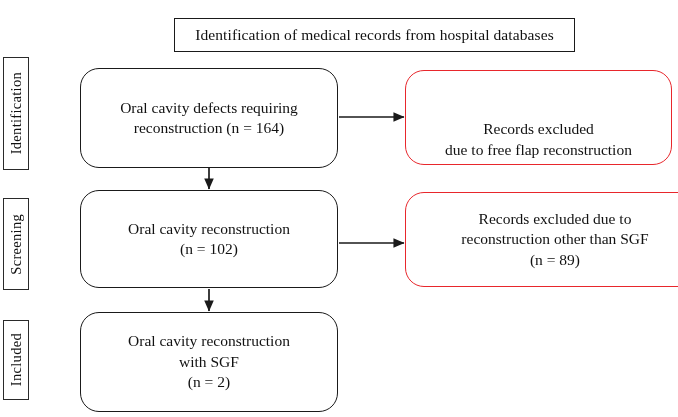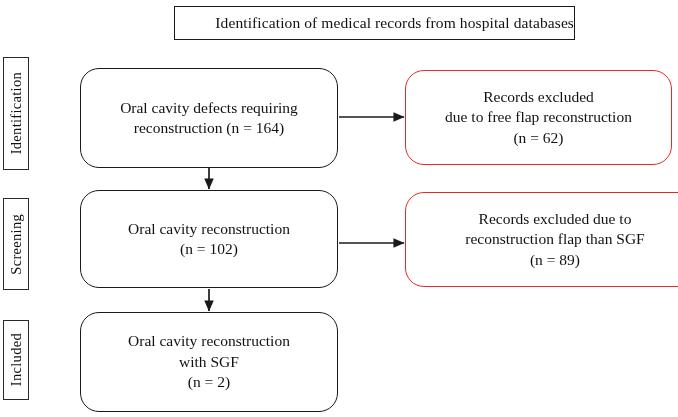--- a/index.html
+++ b/index.html
@@ -21,29 +21,29 @@
     left: 0;
     top: 0;
     width: 678px;
     height: 417px;
   }
 
   
   .header-box {
     position: absolute;
     left: 174px;
-    top: 6px;
+    top: 18px;
     width: 401px;
     height: 34px;
     border: 1.6px solid #1a1a1a;
     background: #ffffff;
     box-sizing: border-box;
     display: flex;
     align-items: center;
-    justify-content: flex-end;
+    justify-content: center;
     font-size: 15.5px;
     line-height: 1.15;
     letter-spacing: 0.1px;
     white-space: nowrap;
   }
 
   
   .stage-box {
     position: absolute;
     left: 3px;
@@ -81,21 +81,21 @@
     line-height: 1.32;
     padding: 4px 10px;
   }
   .flow-box.black { border: 1.7px solid #1a1a1a; }
   .flow-box.red   { border: 1.7px solid #e8272c; }
 
   .flow-box .lines { display: block; }
   .flow-box .lines span { display: block; white-space: nowrap; }
 
   #box-identified  { left: 80px;  top: 68px;  width: 258px; height: 100px; }
-  #box-excluded-1  { left: 405px; top: 70px;  width: 267px; height: 95px;  }
+  #box-excluded-1  { left: 405px; top: 70px;  width: 267px; height: 95px; align-items: flex-end;  }
   #box-screened    { left: 80px;  top: 190px; width: 258px; height: 98px;  }
   #box-excluded-2  { left: 405px; top: 192px; width: 300px; height: 95px;  }
   #box-included    { left: 80px;  top: 312px; width: 258px; height: 100px; }
 
   
   #connectors {
     position: absolute;
     left: 0;
     top: 0;
     width: 678px;
@@ -128,35 +128,34 @@
     <span class="lines">
       <span>Oral cavity defects requiring</span>
       <span>reconstruction (n = 164)</span>
     </span>
   </div>
 
   <div class="flow-box red" id="box-excluded-1">
     <span class="lines">
       <span>Records excluded</span>
       <span>due to free flap reconstruction</span>
-      <span>(n = 62)</span>
     </span>
   </div>
 
   <div class="flow-box black" id="box-screened">
     <span class="lines">
       <span>Oral cavity reconstruction</span>
       <span>(n = 102)</span>
     </span>
   </div>
 
   <div class="flow-box red" id="box-excluded-2">
     <span class="lines">
       <span>Records excluded due to</span>
-      <span>reconstruction flap than SGF</span>
+      <span>reconstruction other than SGF</span>
       <span>(n = 89)</span>
     </span>
   </div>
 
   <div class="flow-box black" id="box-included">
     <span class="lines">
       <span>Oral cavity reconstruction</span>
       <span>with SGF</span>
       <span>(n = 2)</span>
     </span>

